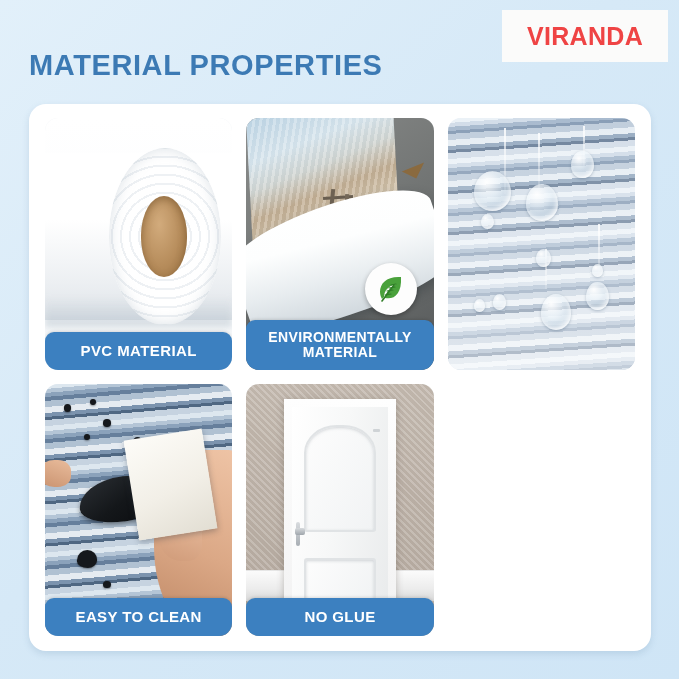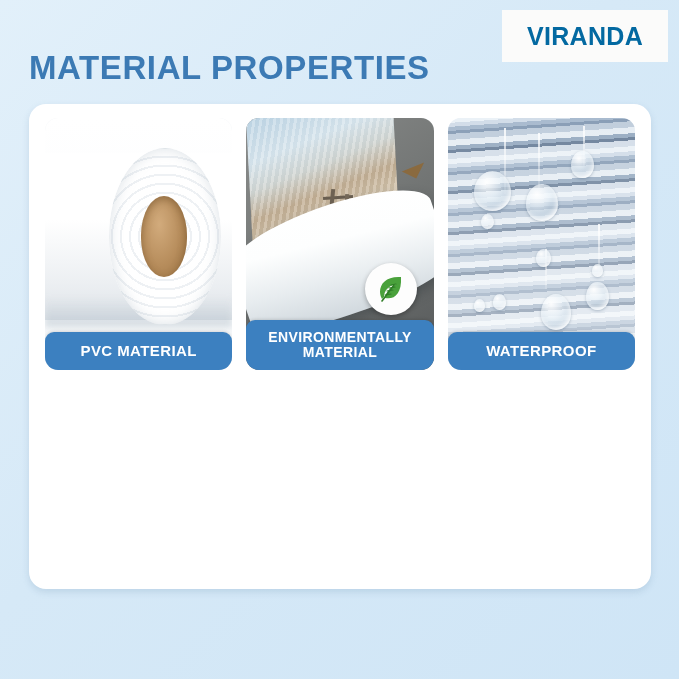--- a/index.html
+++ b/index.html
@@ -7,35 +7,35 @@
     width:679px;height:679px;overflow:hidden;
     font-family:"Liberation Sans",sans-serif;
     background:linear-gradient(135deg,#e2f0fa 0%,#d6e9f7 45%,#cfe5f6 100%);
     position:relative;
   }
 
   
   #header{position:absolute;left:0;top:0;width:679px;height:105px;}
   #page-title{
     position:absolute;left:29px;top:49px;
-    font-size:33px;font-weight:bold;letter-spacing:.6px;
+    font-size:29px;font-weight:bold;letter-spacing:.6px;
     color:#3c7ab4;white-space:nowrap;
     font-family:"Liberation Sans",sans-serif;
   }
   #brand-logo{
     position:absolute;left:502px;top:10px;width:166px;height:52px;
     background:#fbfbfa;display:flex;align-items:center;justify-content:center;
   }
   #brand-logo span{
-    font-size:25px;font-weight:bold;letter-spacing:.3px;color:#0369a1;
+    font-size:25px;font-weight:bold;letter-spacing:.3px;color:#ef4444;
   }
 
   
   #card{
-    position:absolute;left:29px;top:104px;width:622px;height:485px;
+    position:absolute;left:29px;top:104px;width:622px;height:547px;
     background:#ffffff;border-radius:17px;
     box-shadow:0 3px 7px rgba(90,130,165,.20);
   }
 
   
   #feature-grid{
     position:absolute;left:16px;top:14px;width:590px;height:518px;
     display:grid;grid-template-columns:repeat(3,1fr);grid-template-rows:repeat(2,1fr);
     column-gap:14px;row-gap:14px;
   }
@@ -338,21 +338,54 @@
         <div class="drop" style="left:42%;top:26%;width:17%;height:15%;"></div>
         <div class="drop" style="left:66%;top:13%;width:12%;height:11%;"></div>
         <div class="drop" style="left:18%;top:38%;width:7%;height:6%;"></div>
         <div class="drop" style="left:47%;top:52%;width:8%;height:7%;"></div>
         <div class="drop" style="left:77%;top:58%;width:6%;height:5%;"></div>
         <div class="drop" style="left:50%;top:70%;width:16%;height:14%;"></div>
         <div class="drop" style="left:74%;top:65%;width:12%;height:11%;"></div>
         <div class="drop" style="left:14%;top:72%;width:6%;height:5%;"></div>
         <div class="drop" style="left:24%;top:70%;width:7%;height:6%;"></div>
       </div>
+    </div>
+
+    <div class="cell">
+      <div class="art art-clean">
+        <div class="stain" style="left:10%;top:8%;width:4%;height:3%;"></div>
+        <div class="stain" style="left:24%;top:6%;width:3%;height:2.4%;"></div>
+        <div class="stain" style="left:31%;top:14%;width:4%;height:3%;"></div>
+        <div class="stain" style="left:21%;top:20%;width:3%;height:2.4%;"></div>
+        <div class="stain" style="left:47%;top:21%;width:5%;height:4%;"></div>
+        <div class="thumb-small"></div>
+        <div class="stain-big"></div>
+        <div class="stain" style="left:17%;top:66%;width:11%;height:7%;border-radius:52% 48% 46% 54%/60% 56% 44% 40%;"></div>
+        <div class="stain" style="left:31%;top:78%;width:4%;height:3%;"></div>
+        <div class="hand-clean"></div>
+        <div class="cloth"></div>
+      </div>
       <div class="label one">
-        <span>WATERPROOF</span>
-      </div>
-    </div>
-
-
+        <span>EASY TO CLEAN</span>
+      </div>
+    </div>
+
+    <div class="cell">
+      <div class="art art-door">
+        <div class="wall-tex"></div>
+        <div class="baseboard"></div>
+        <div class="door-frame">
+          <div class="door-leaf">
+            <div class="panel-top"></div>
+            <div class="panel-bot"></div>
+            <div class="hinge"></div>
+            <div class="handle-plate"></div>
+            <div class="handle"></div>
+          </div>
+        </div>
+      </div>
+      <div class="label one">
+        <span>NO GLUE</span>
+      </div>
+    </div>
 
   </div>
 </div>
 
 </body></html>

